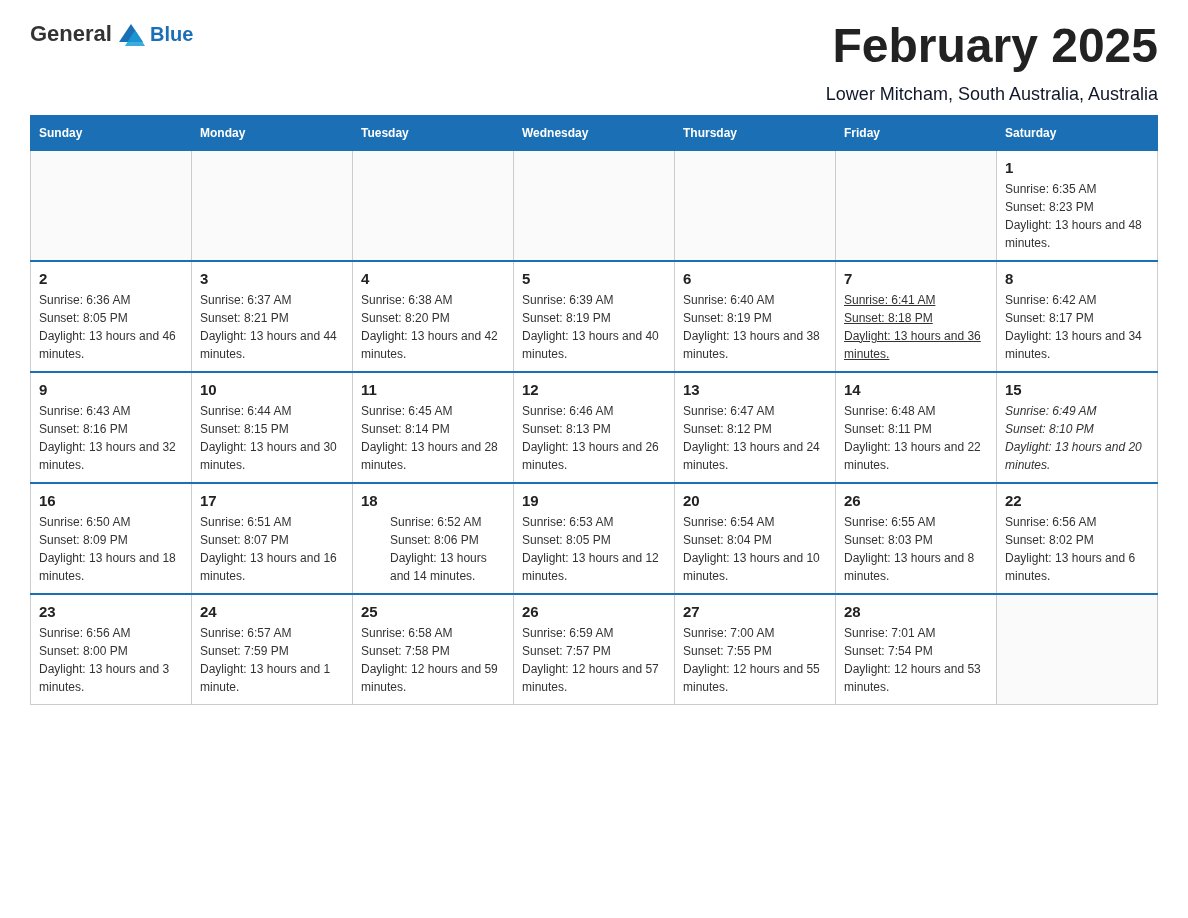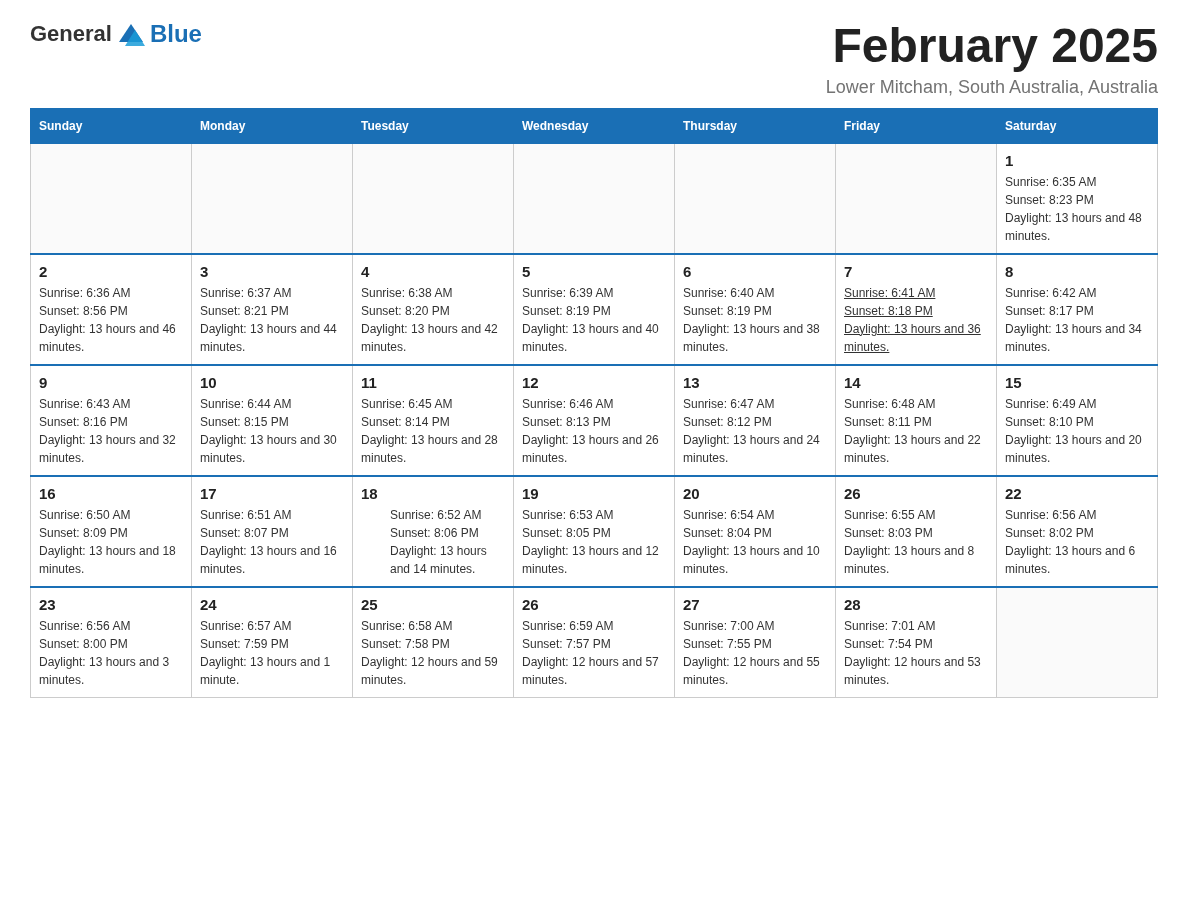--- a/index.html
+++ b/index.html
@@ -25,37 +25,37 @@
       font-size: 22px;
       font-weight: bold;
       color: #333;
     }
     .logo-icon {
       width: 28px;
       height: 28px;
       margin: 0 2px;
     }
     .logo-text-blue {
-      font-size: 24px;
+      font-size: 20px;
       font-weight: bold;
       color: #1a6fb5;
     }
     .title-area {
       text-align: right;
     }
     .calendar-title {
       font-size: 48px;
       font-weight: bold;
       color: #222;
       line-height: 1.1;
     }
     .calendar-subtitle {
       font-size: 18px;
-      color: #737373;
-      margin-top: 4px;
+      color: #0f172a;
+      margin-top: 11px;
     }
     .calendar-table {
       width: 100%;
       border-collapse: collapse;
       margin-top: 10px;
     }
     .calendar-table th {
       background-color: #1a6fb5;
       color: #fff;
       font-size: 12px;
@@ -133,21 +133,21 @@
           <div class="day-number">1</div>
           <div class="day-info" style="white-space: pre-line;">Sunrise: 6:35 AM
 Sunset: 8:23 PM
 Daylight: 13 hours and 48 minutes.</div>
         </td>
       </tr>
       <tr class="row-top-border">
         <td>
           <div class="day-number">2</div>
           <div class="day-info" style="white-space: pre-line;">Sunrise: 6:36 AM
-Sunset: 8:56 PM
+Sunset: 8:05 PM
 Daylight: 13 hours and 46 minutes.</div>
         </td>
         <td>
           <div class="day-number">3</div>
           <div class="day-info" style="white-space: pre-line;">Sunrise: 6:37 AM
 Sunset: 8:21 PM
 Daylight: 13 hours and 44 minutes.</div>
         </td>
         <td>
           <div class="day-number">4</div>
@@ -212,21 +212,21 @@
 Daylight: 13 hours and 24 minutes.</div>
         </td>
         <td>
           <div class="day-number">14</div>
           <div class="day-info" style="white-space: pre-line;">Sunrise: 6:48 AM
 Sunset: 8:11 PM
 Daylight: 13 hours and 22 minutes.</div>
         </td>
         <td>
           <div class="day-number">15</div>
-          <div class="day-info" style="white-space: pre-line;">Sunrise: 6:49 AM
+          <div class="day-info" style="white-space: pre-line; font-style: italic;">Sunrise: 6:49 AM
 Sunset: 8:10 PM
 Daylight: 13 hours and 20 minutes.</div>
         </td>
       </tr>
       <tr class="row-top-border">
         <td>
           <div class="day-number">16</div>
           <div class="day-info" style="white-space: pre-line;">Sunrise: 6:50 AM
 Sunset: 8:09 PM
 Daylight: 13 hours and 18 minutes.</div>

